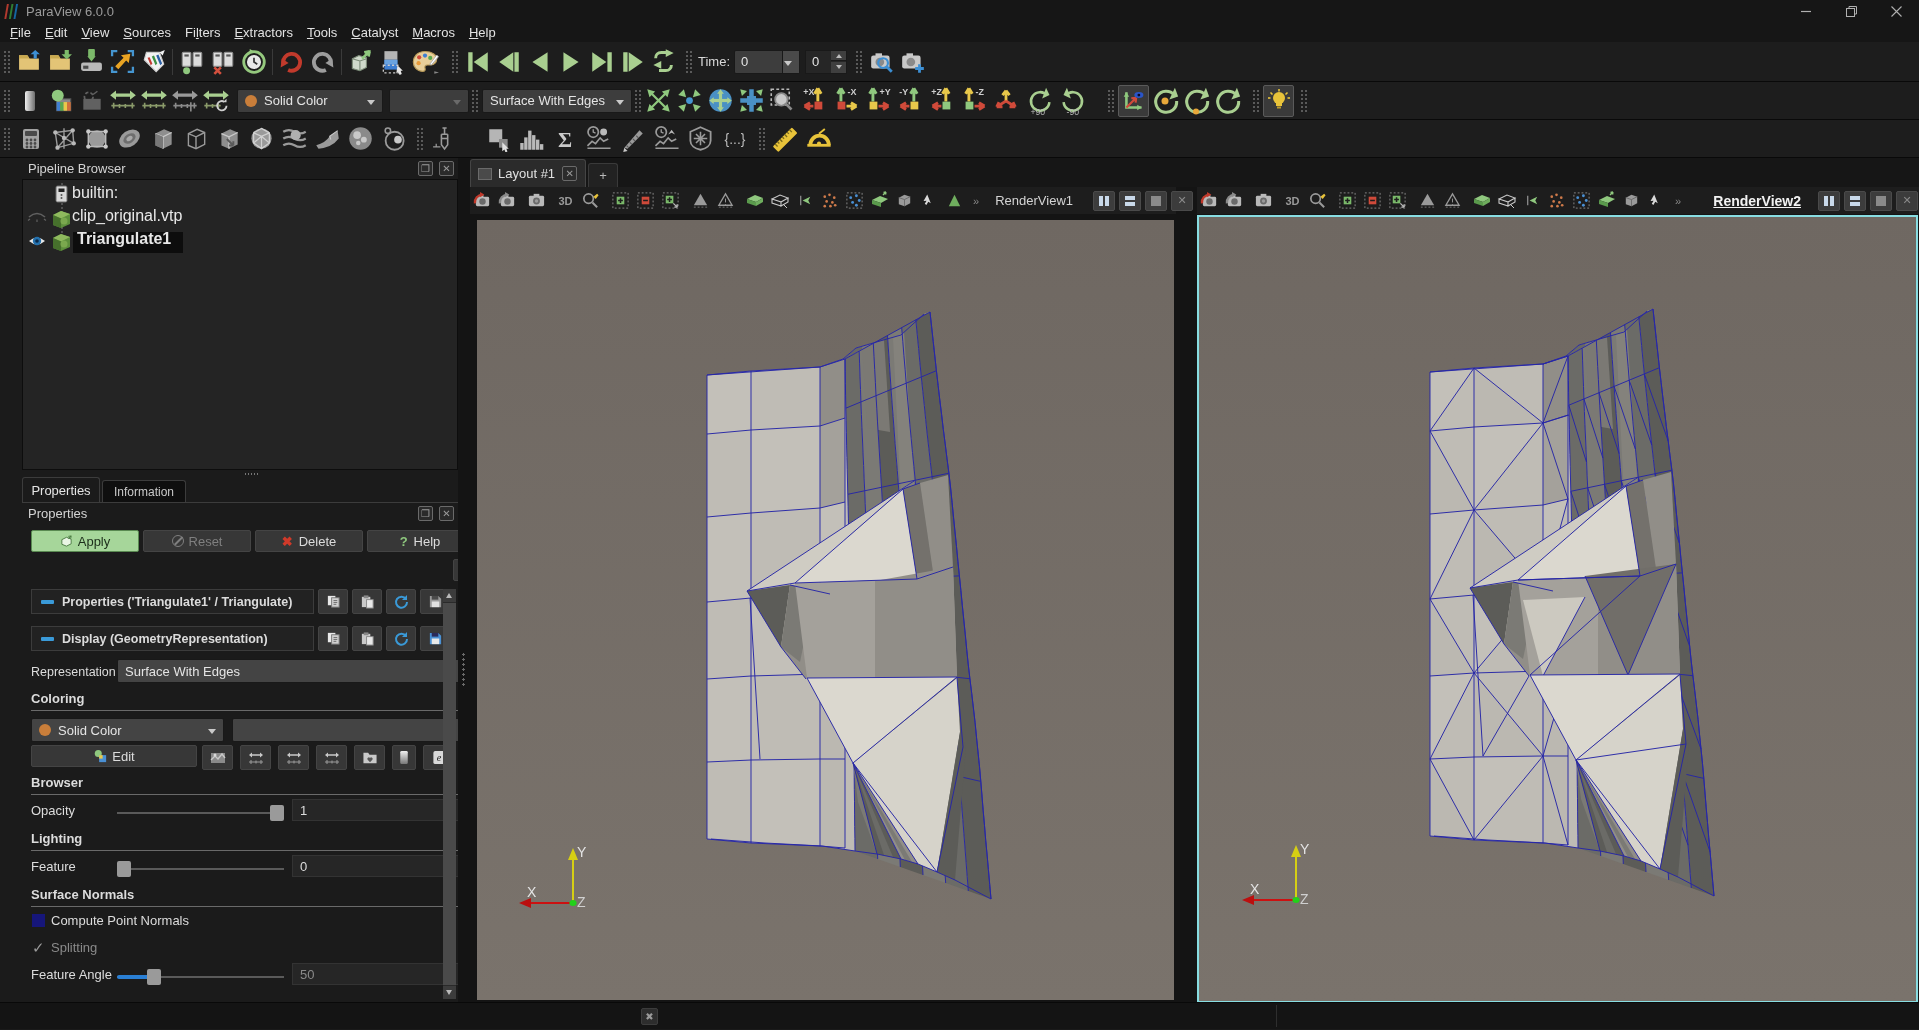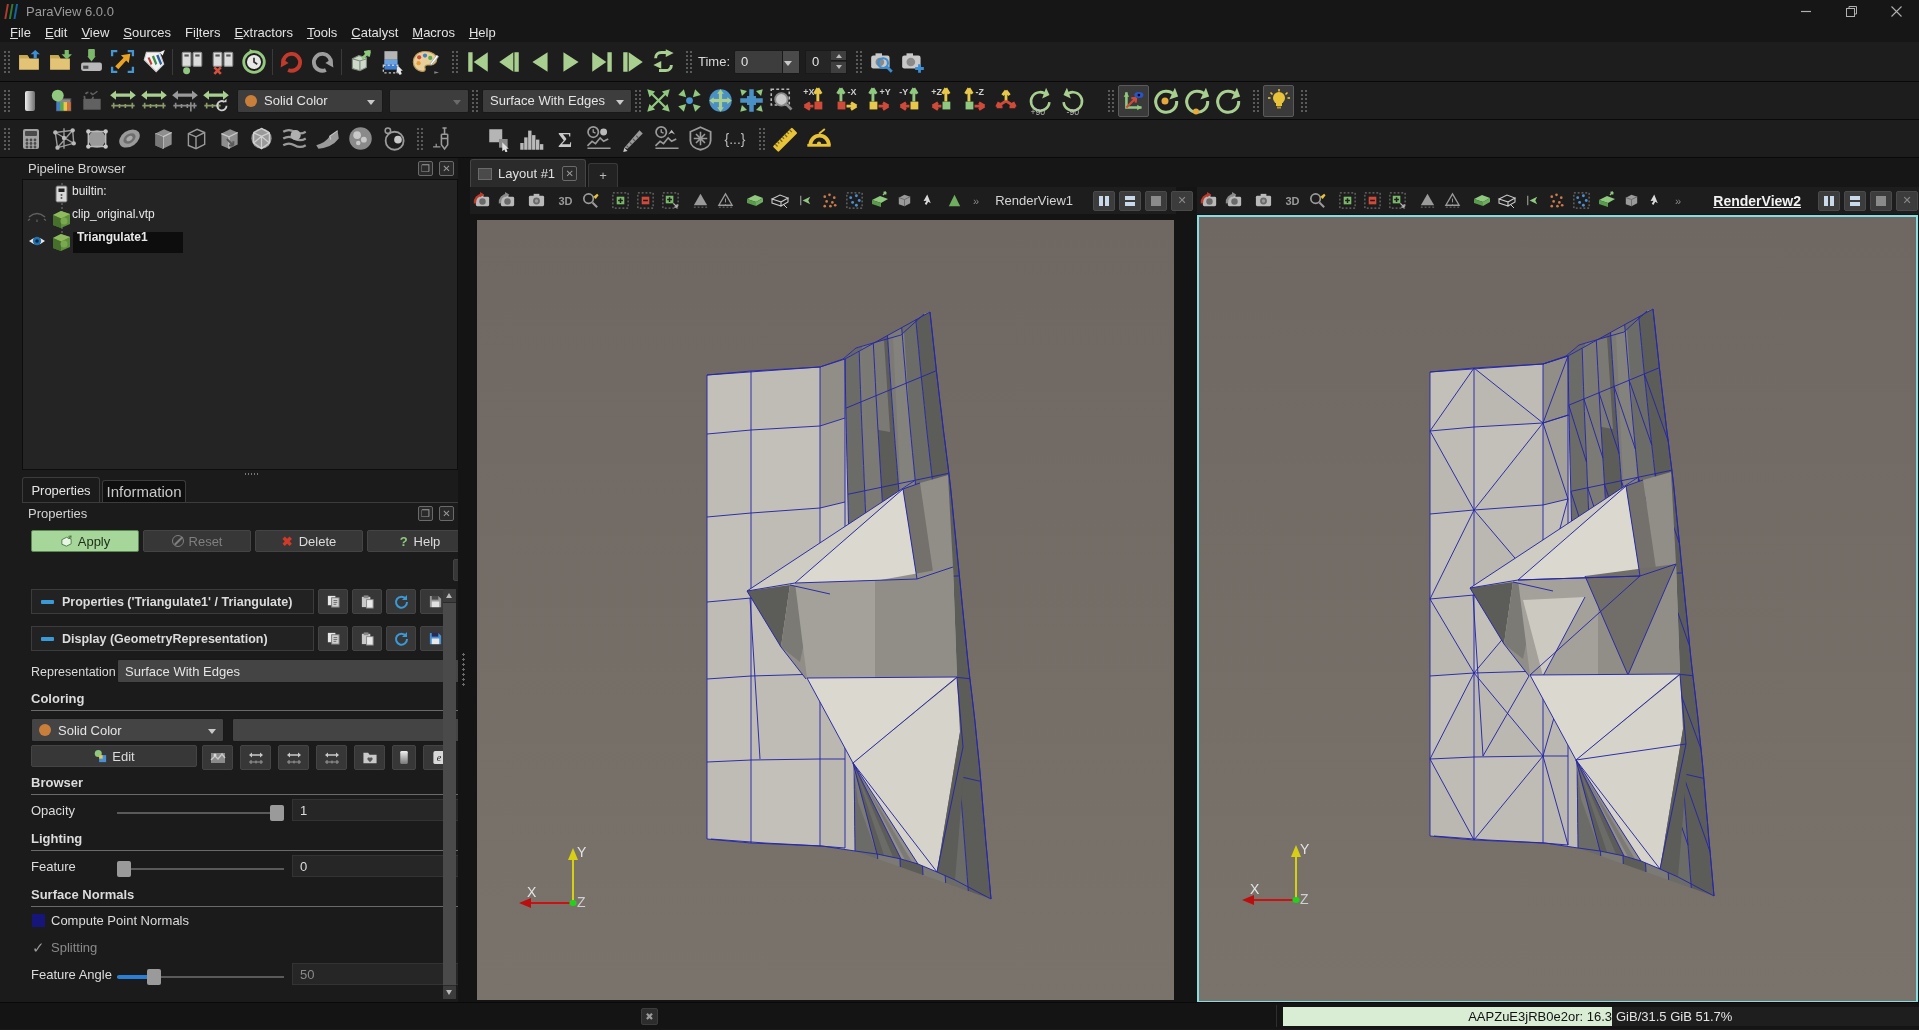--- a/index.html
+++ b/index.html
@@ -22,21 +22,21 @@
 .combo{height:24px;background:#3d3d3d;border:1px solid #191919;border-radius:2px;color:#e4e4e4;font-size:13px;display:flex;align-items:center;position:relative;}
 .combo .ar{position:absolute;right:7px;top:10px;width:0;height:0;border-left:4px solid transparent;border-right:4px solid transparent;border-top:5px solid #c9c9c9;}
 .combo.dis .ar{border-top-color:#6a6a6a;}
 .main{display:flex;height:844px;}
 .leftdock{width:458px;background:#1b1b1b;flex:none;display:flex;flex-direction:column;position:relative;padding-left:22px;}
 .dockgap{width:12px;background:#141414;flex:none;}
 .center{flex:1;display:flex;flex-direction:column;background:#f0abfc;}
 .paneltitle{height:21px;display:flex;align-items:center;color:#d4d4d4;font-size:13px;padding-left:6px;position:relative;background:#1b1b1b;}
 .pt-btns{position:absolute;right:4px;top:3px;display:flex;gap:6px;}
 .pt-btn{width:15px;height:15px;border:1px solid #6a6a6a;border-radius:2px;color:#9a9a9a;font-size:10px;line-height:13px;text-align:center;background:#2a2a2a;}
-.tree{background:#242424;border:1px solid #0d0d0d;height:291px;position:relative;color:#e8e8e8;font-size:12px;}
+.tree{background:#242424;border:1px solid #0d0d0d;height:291px;position:relative;color:#e8e8e8;font-size:16px;}
 .statusbar{height:27px;background:#141414;position:relative;border-top:1px solid #090909;}
 svg{display:block;}
 .lbl{color:#d8d8d8;font-size:13px;}
 .hbt{position:absolute;width:30px;height:25px;background:#373737;border:1px solid #444;border-radius:2px;display:flex;align-items:center;justify-content:center;}
 .vtb{height:27px;background:#1d1d1d;display:flex;align-items:center;position:relative;}
 .vtbtn{width:25px;height:24px;display:flex;align-items:center;justify-content:center;flex:none;}
 .vwbtn{width:22px;height:20px;background:#3c3c3c;border:1px solid #4a4a4a;border-radius:2px;display:flex;align-items:center;justify-content:center;margin-left:4px;}
 </style></head>
 <body>
 <div class="titlebar">
@@ -733,21 +733,21 @@
       </svg>
       <div style="position:absolute;left:49px;top:4px;">builtin:</div>
       <div style="position:absolute;left:49px;top:27px;">clip_original.vtp</div>
       <div style="position:absolute;left:54px;top:50px;font-weight:bold;">Triangulate1</div>
     </div>
     <div style="height:7px;position:relative;">
         <div style="position:absolute;left:222px;top:3px;width:14px;height:2px;background-image:radial-gradient(circle,#777 0.8px,transparent 1px);background-size:3px 2px;"></div>
       </div>
     <div style="height:25px;display:flex;align-items:flex-end;">
       <div style="width:78px;height:25px;background:#1b1b1b;border:1px solid #3c3c3c;border-bottom:none;border-radius:3px 3px 0 0;color:#e4e4e4;font-size:13px;display:flex;align-items:center;justify-content:center;">Properties</div>
-      <div style="width:84px;height:22px;background:#0f0f0f;border:1px solid #3c3c3c;border-bottom:none;border-radius:3px 3px 0 0;color:#c9c9c9;font-size:15px;display:flex;align-items:center;justify-content:center;margin-left:2px;">Information</div>
+      <div style="width:84px;height:22px;background:#0f0f0f;border:1px solid #3c3c3c;border-bottom:none;border-radius:3px 3px 0 0;color:#c9c9c9;font-size:12px;display:flex;align-items:center;justify-content:center;margin-left:2px;">Information</div>
     </div>
     <div class="paneltitle" style="border-top:1px solid #3c3c3c;">Properties
       <div class="pt-btns">
           <div class="pt-btn">❐</div>
           <div class="pt-btn">✕</div>
         </div>
     </div>
     <div id="props" style="flex:1;position:relative;background:#1b1b1b;font-size:13px;color:#dcdcdc;">
 
       <div style="position:absolute;left:9px;top:7px;width:108px;height:22px;background:#a6d69a;border:1px solid #5a8a52;border-radius:2px;color:#1c2e1a;display:flex;align-items:center;justify-content:center;font-size:13px;"><svg width="13" height="13" viewBox="0 0 14 14" style="margin-right:5px">
@@ -1560,18 +1560,13 @@
               </svg>
             </div>
         </div>
       </div>
     </div>
   </div>
 </div>
 <div class="statusbar">
   <div style="position:absolute;left:641px;top:5px;width:17px;height:17px;background:#2d2d2d;border:1px solid #3c3c3c;border-radius:2px;color:#9a9a9a;font-size:10px;display:flex;align-items:center;justify-content:center;">✖</div>
   <div style="position:absolute;left:1276px;top:2px;bottom:2px;width:1px;background:#2e2e2e;"></div>
-  <div style="position:absolute;left:1283px;top:4px;right:0;bottom:3px;background:#1e1e1e;">
-    <div style="position:absolute;left:0;top:0;bottom:0;width:329px;background:#d9ecd4;"></div>
-    <div style="position:absolute;left:0;top:0;bottom:0;width:329px;color:#111;font-size:13px;display:flex;align-items:center;justify-content:flex-end;">AAPZuE3jRB0e2or: 16.3</div>
-    <div style="position:absolute;left:333px;top:0;bottom:0;color:#e4e4e4;font-size:13px;display:flex;align-items:center;">GiB/31.5 GiB 51.7%</div>
-  </div>
 </div>
 
 </body></html>

